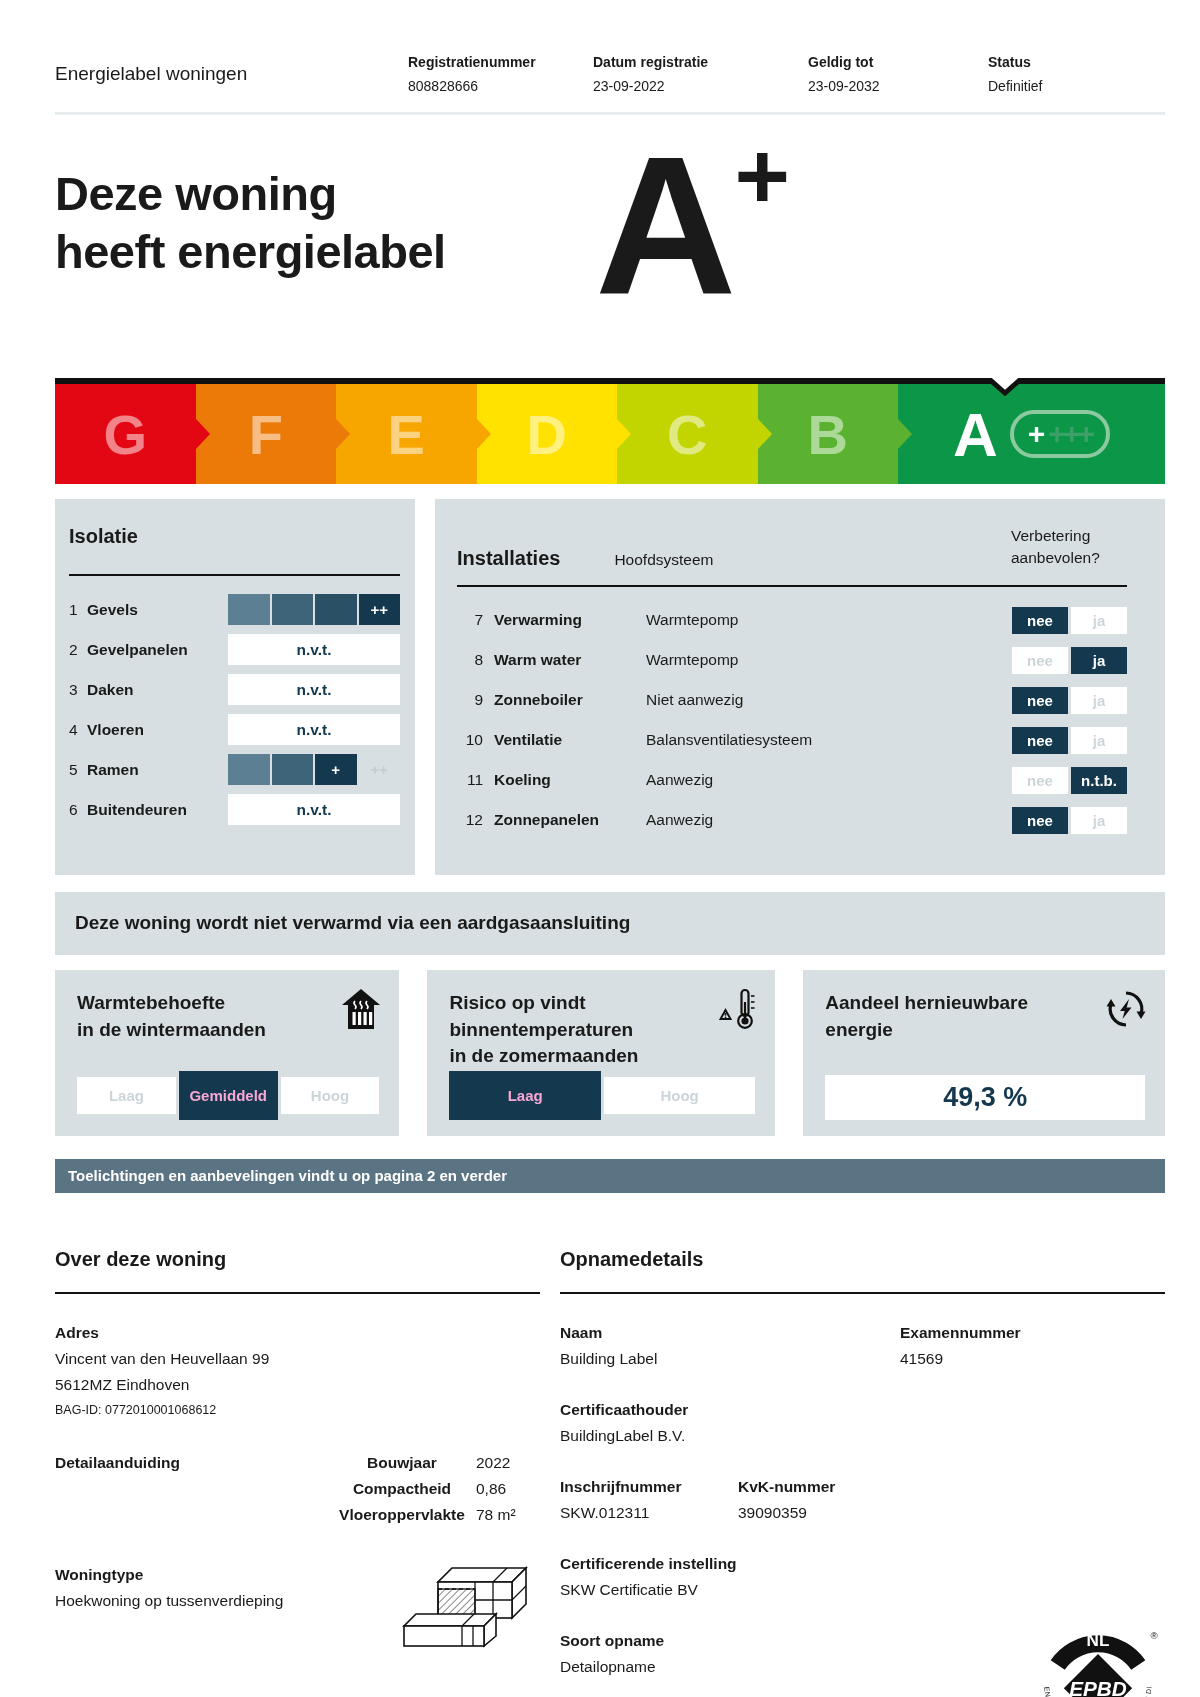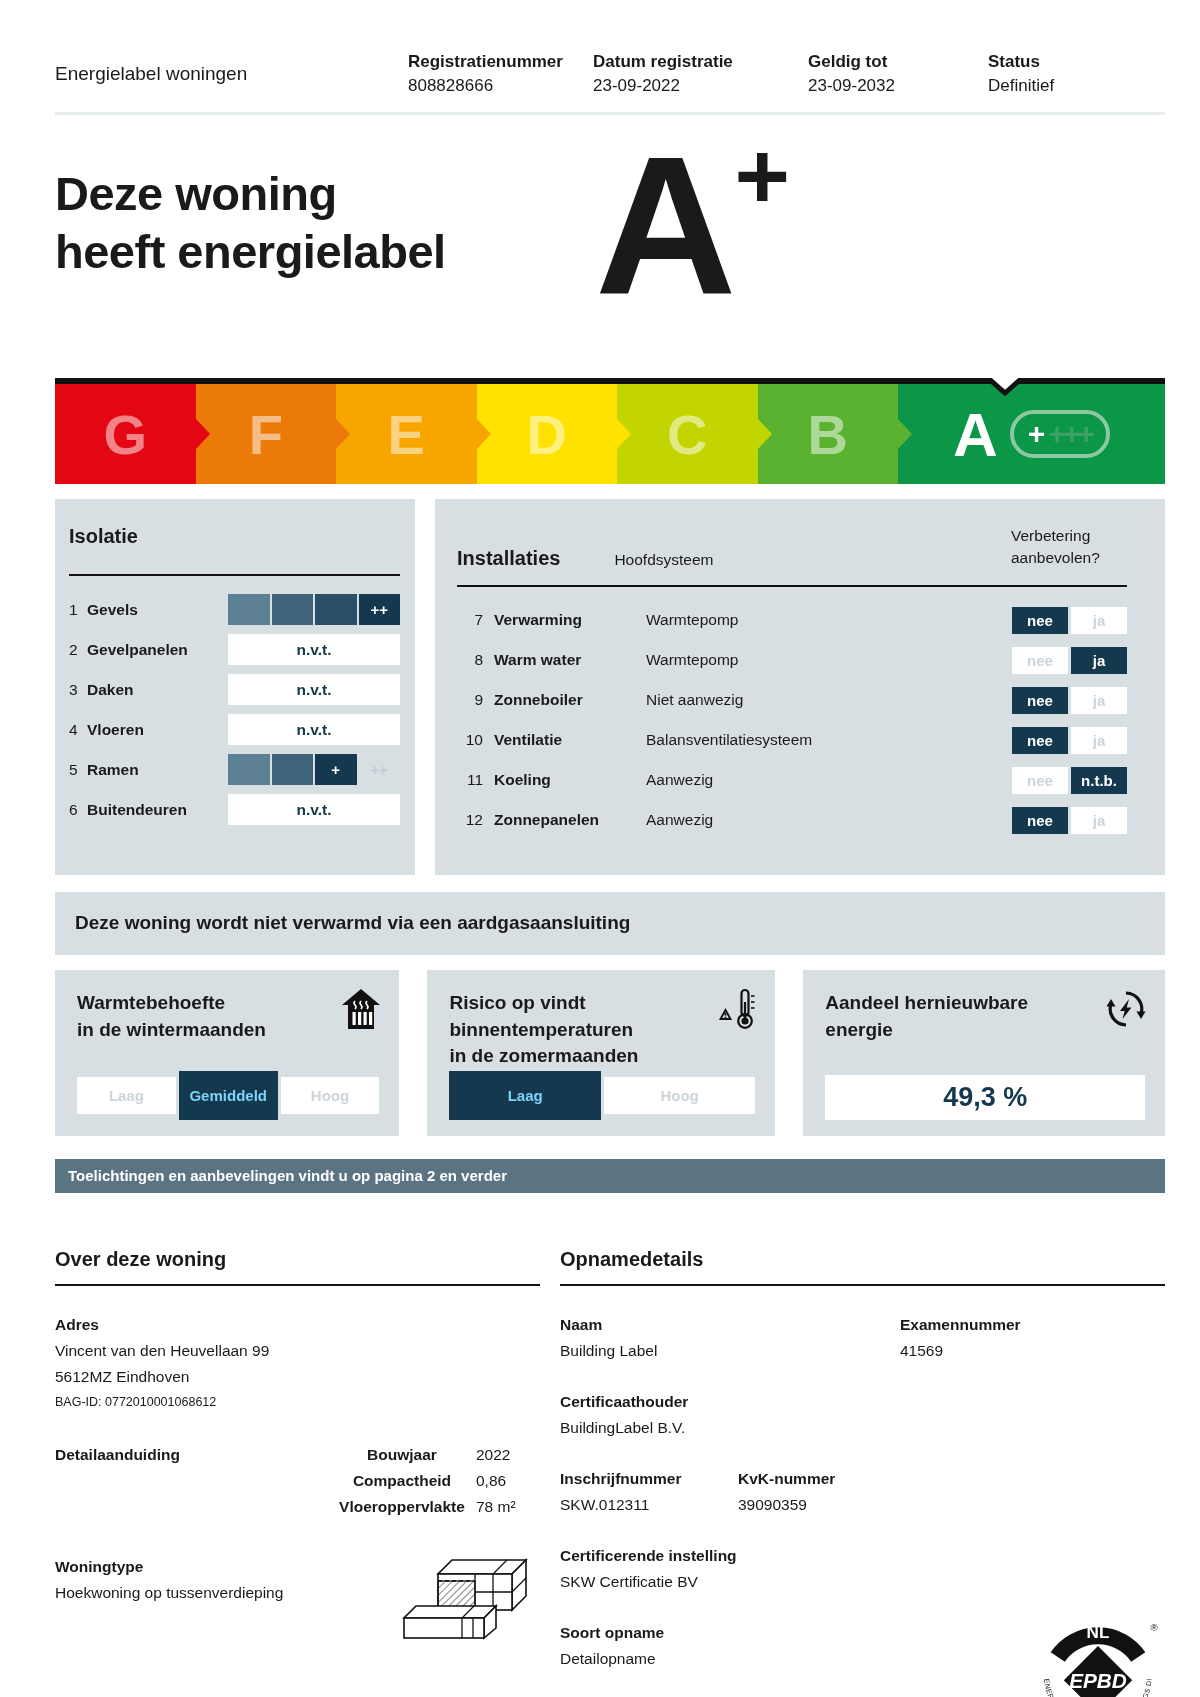--- a/index.html
+++ b/index.html
@@ -7,21 +7,21 @@
   body {
     width:1200px; height:1697px; overflow:hidden;
     font-family:"Liberation Sans","DejaVu Sans",sans-serif;
     color:#1a1a1a;
   }
   .page { width:1110px; margin:0 auto 0 55px; }
 
   
   .header { display:flex; padding-top:50px; padding-bottom:14px; border-bottom:3px solid #e7ecef; }
   .header-title { width:353px; font-size:19px; align-self:center; }
-  .hfield { line-height:24px; font-size:17px; }
+  .hfield { line-height:24px; font-size:14px; }
   .hfield .hlabel { font-weight:bold; display:block; }
   .hf1{width:185px}.hf2{width:215px}.hf3{width:180px}.hf4{flex:1}
 
   
   .hero { position:relative; margin-top:50px; height:165px; }
   .hero h1 { font-size:47px; line-height:1.24; font-weight:bold; letter-spacing:-0.5px; }
   .grade { position:absolute; left:540px; top:-14px; display:flex; }
   .grade .g-letter { font-size:196px; line-height:0.78; font-weight:bold; letter-spacing:-6px; }
   .grade .g-plus { font-size:95px; line-height:0.8; font-weight:bold; margin-top:-14px; margin-left:4px; }
 
@@ -82,29 +82,29 @@
   .gas-banner { margin-top:17px; background:#d8dfe2; height:63px; display:flex; align-items:center; padding-left:20px; font-size:19px; font-weight:bold; }
 
   
   .boxes { display:grid; grid-template-columns:1fr 1.01fr 1.05fr; gap:28px; margin-top:15px; }
   .box { position:relative; background:#d8dfe2; height:166px; padding:20px 20px 16px 22px; display:flex; flex-direction:column; }
   .box-title { font-size:19px; font-weight:bold; line-height:1.4; padding-right:52px; }
   .box-icon { position:absolute; top:18px; right:18px; }
   .box-control { margin-top:auto; display:flex; gap:3px; align-items:center; }
   .opt { flex:1 1 0; height:37px; display:flex; align-items:center; justify-content:center; font-weight:bold; font-size:15px; }
   .opt[data-state="off"]{background:#fff;color:#ccd5da;}
-  .opt[data-state="on"]{background:#14384e;color:#7dd3fc;height:49px;}
+  .opt[data-state="on"]{background:#14384e;color:#f9a8d4;height:49px;}
   .value-box { margin-top:auto; height:45px; background:#fff; display:flex; align-items:center; justify-content:center; font-size:27px; font-weight:bold; color:#14384e; }
 
   
   .note-banner { margin-top:23px; background:#5b7484; color:#fff; font-weight:bold; font-size:15px; height:34px; line-height:34px; padding-left:13px; }
 
   
   .bottom { display:grid; grid-template-columns:485px 1fr; column-gap:20px; margin-top:55px; }
-  .section-title { font-size:20px; font-weight:bold; padding-bottom:13px; border-bottom:2px solid #111; }
+  .section-title { font-size:20px; font-weight:bold; padding-bottom:21px; border-bottom:2px solid #111; }
   .col-body { padding-top:26px; font-size:15.5px; line-height:26px; position:relative; }
   .lbl { font-weight:bold; display:block; }
   .bag { font-size:12.5px; margin-top:4px; line-height:16px; }
   .detail-row { display:flex; margin-top:32px; }
   .detail-row .dleft { flex:1; font-weight:bold; }
   .spec { width:212px; }
   .spec-row { display:flex; }
   .spec-row .sl { font-weight:bold; width:148px;text-align:center; }
   .woning-row { display:flex; margin-top:28px; align-items:flex-start; }
   .woning-row .wleft { flex:1; padding-top:6px; }

